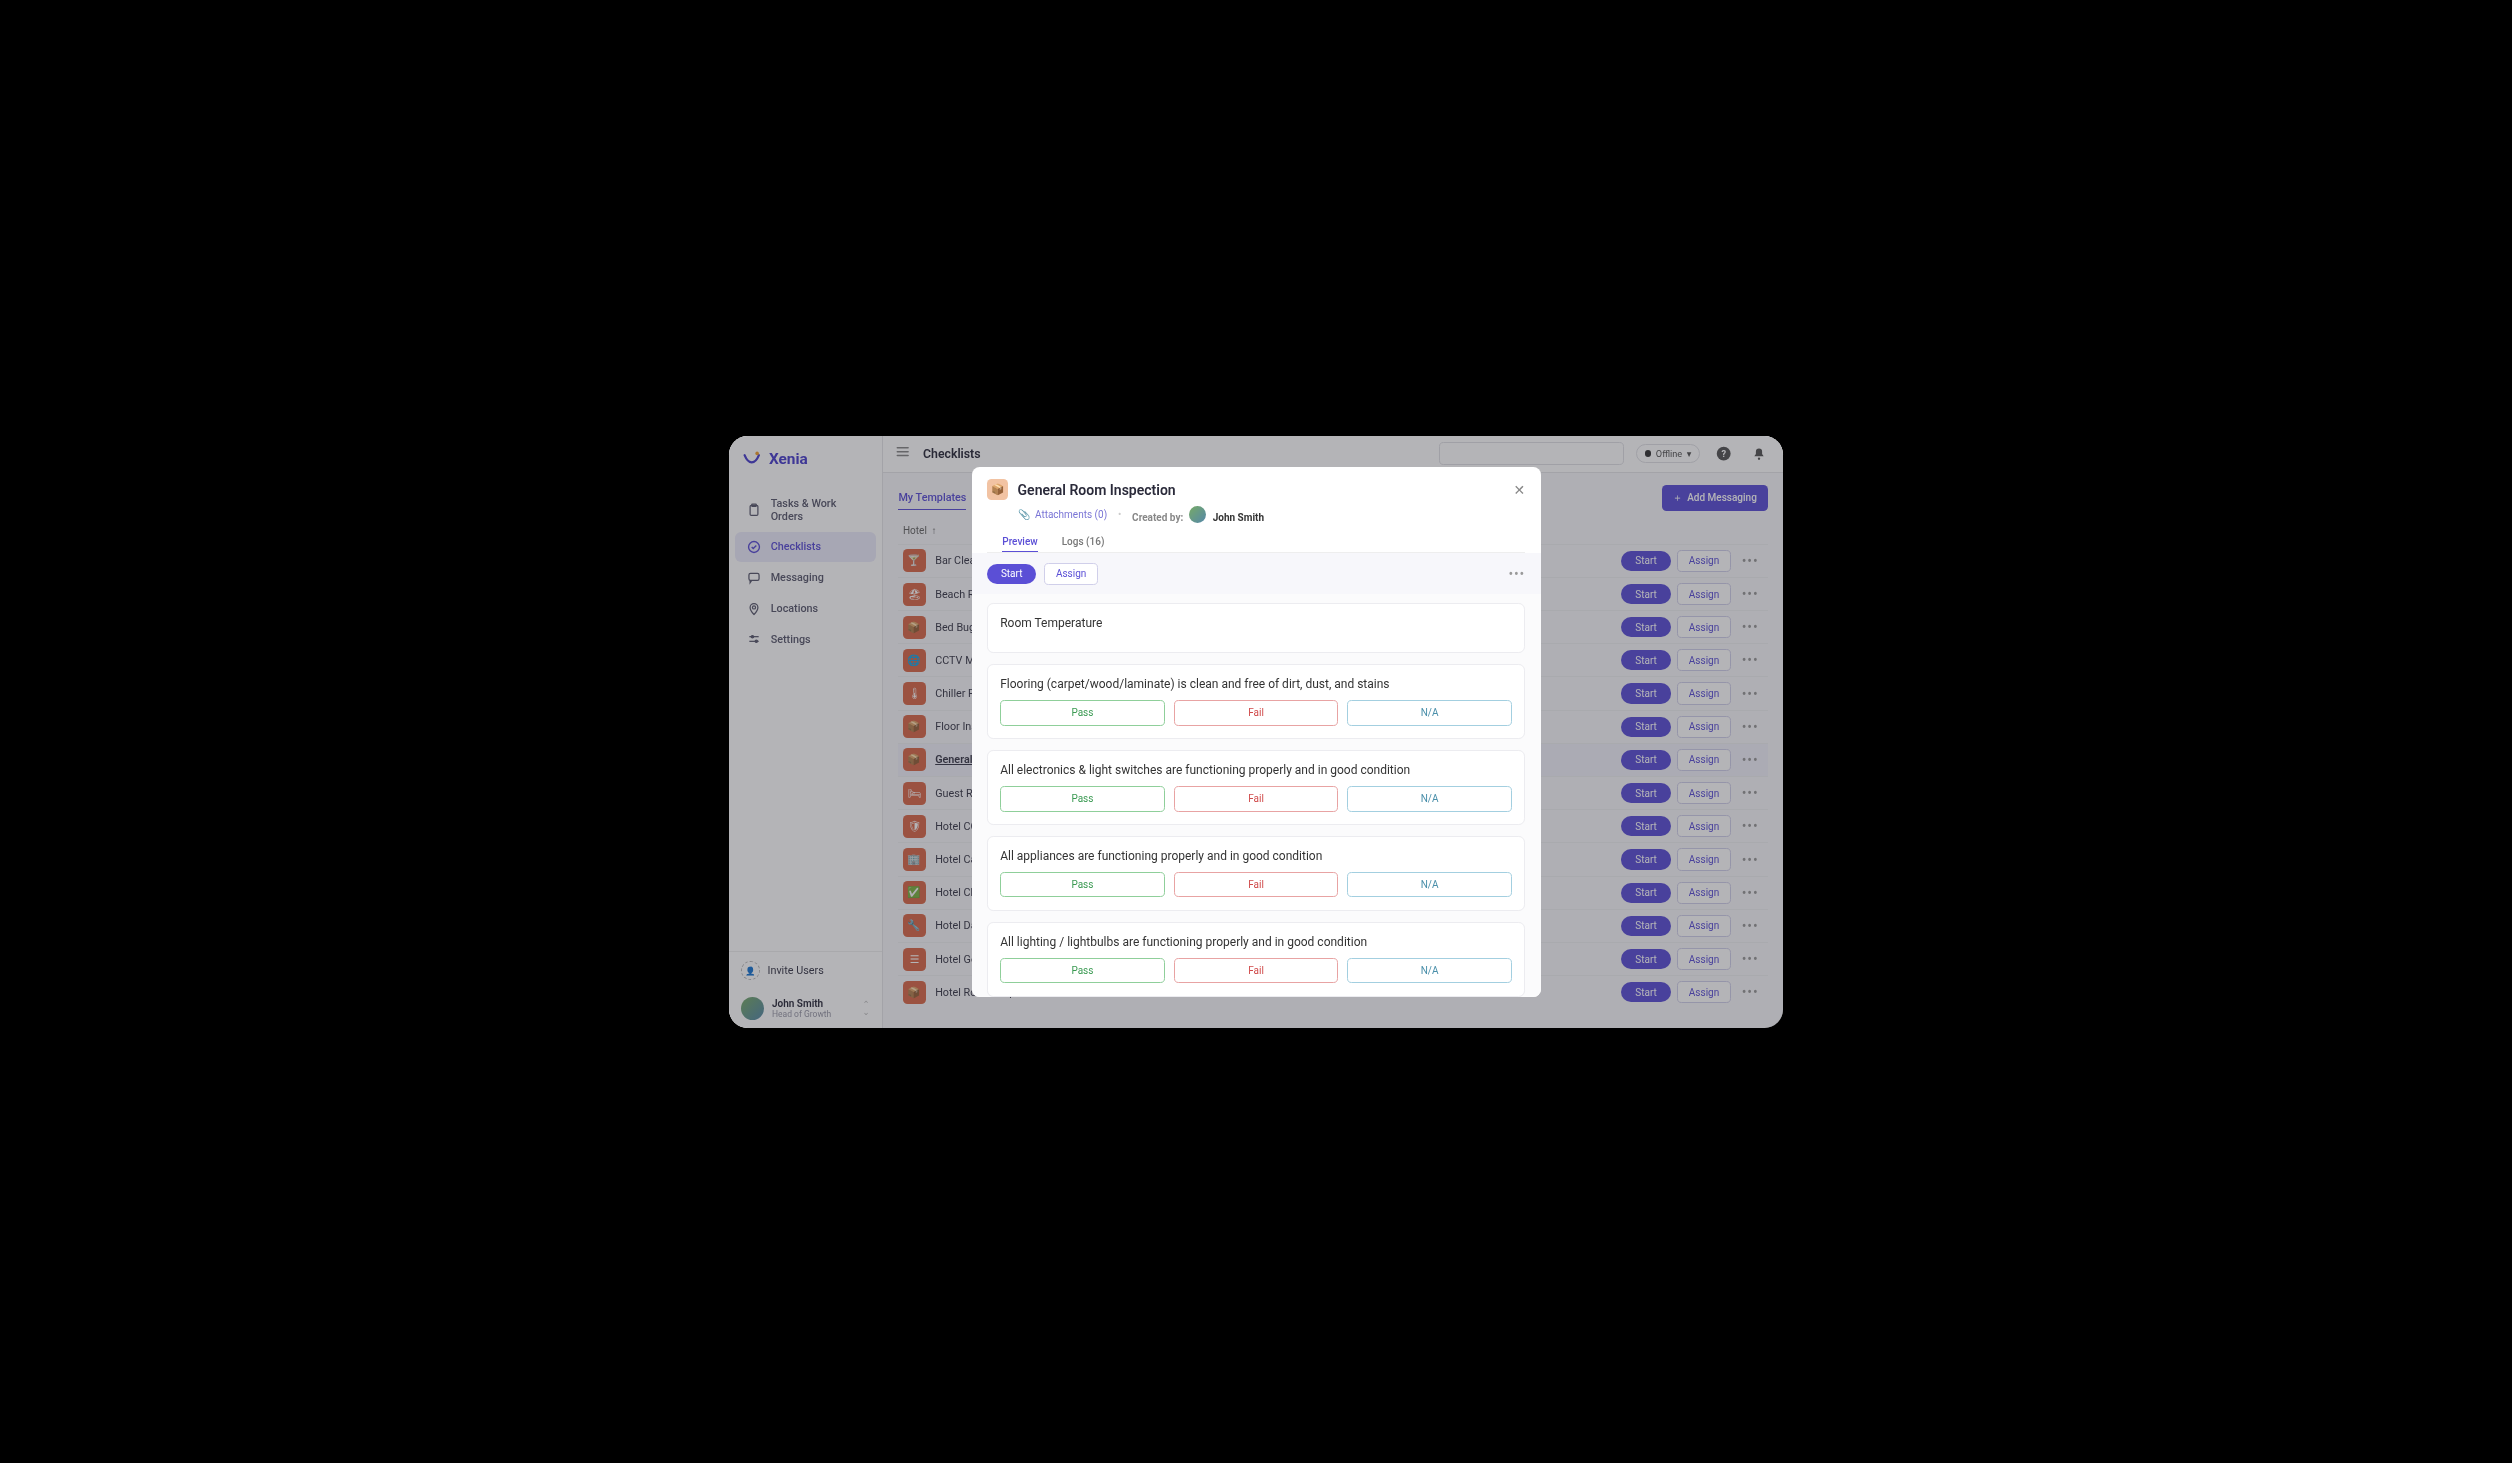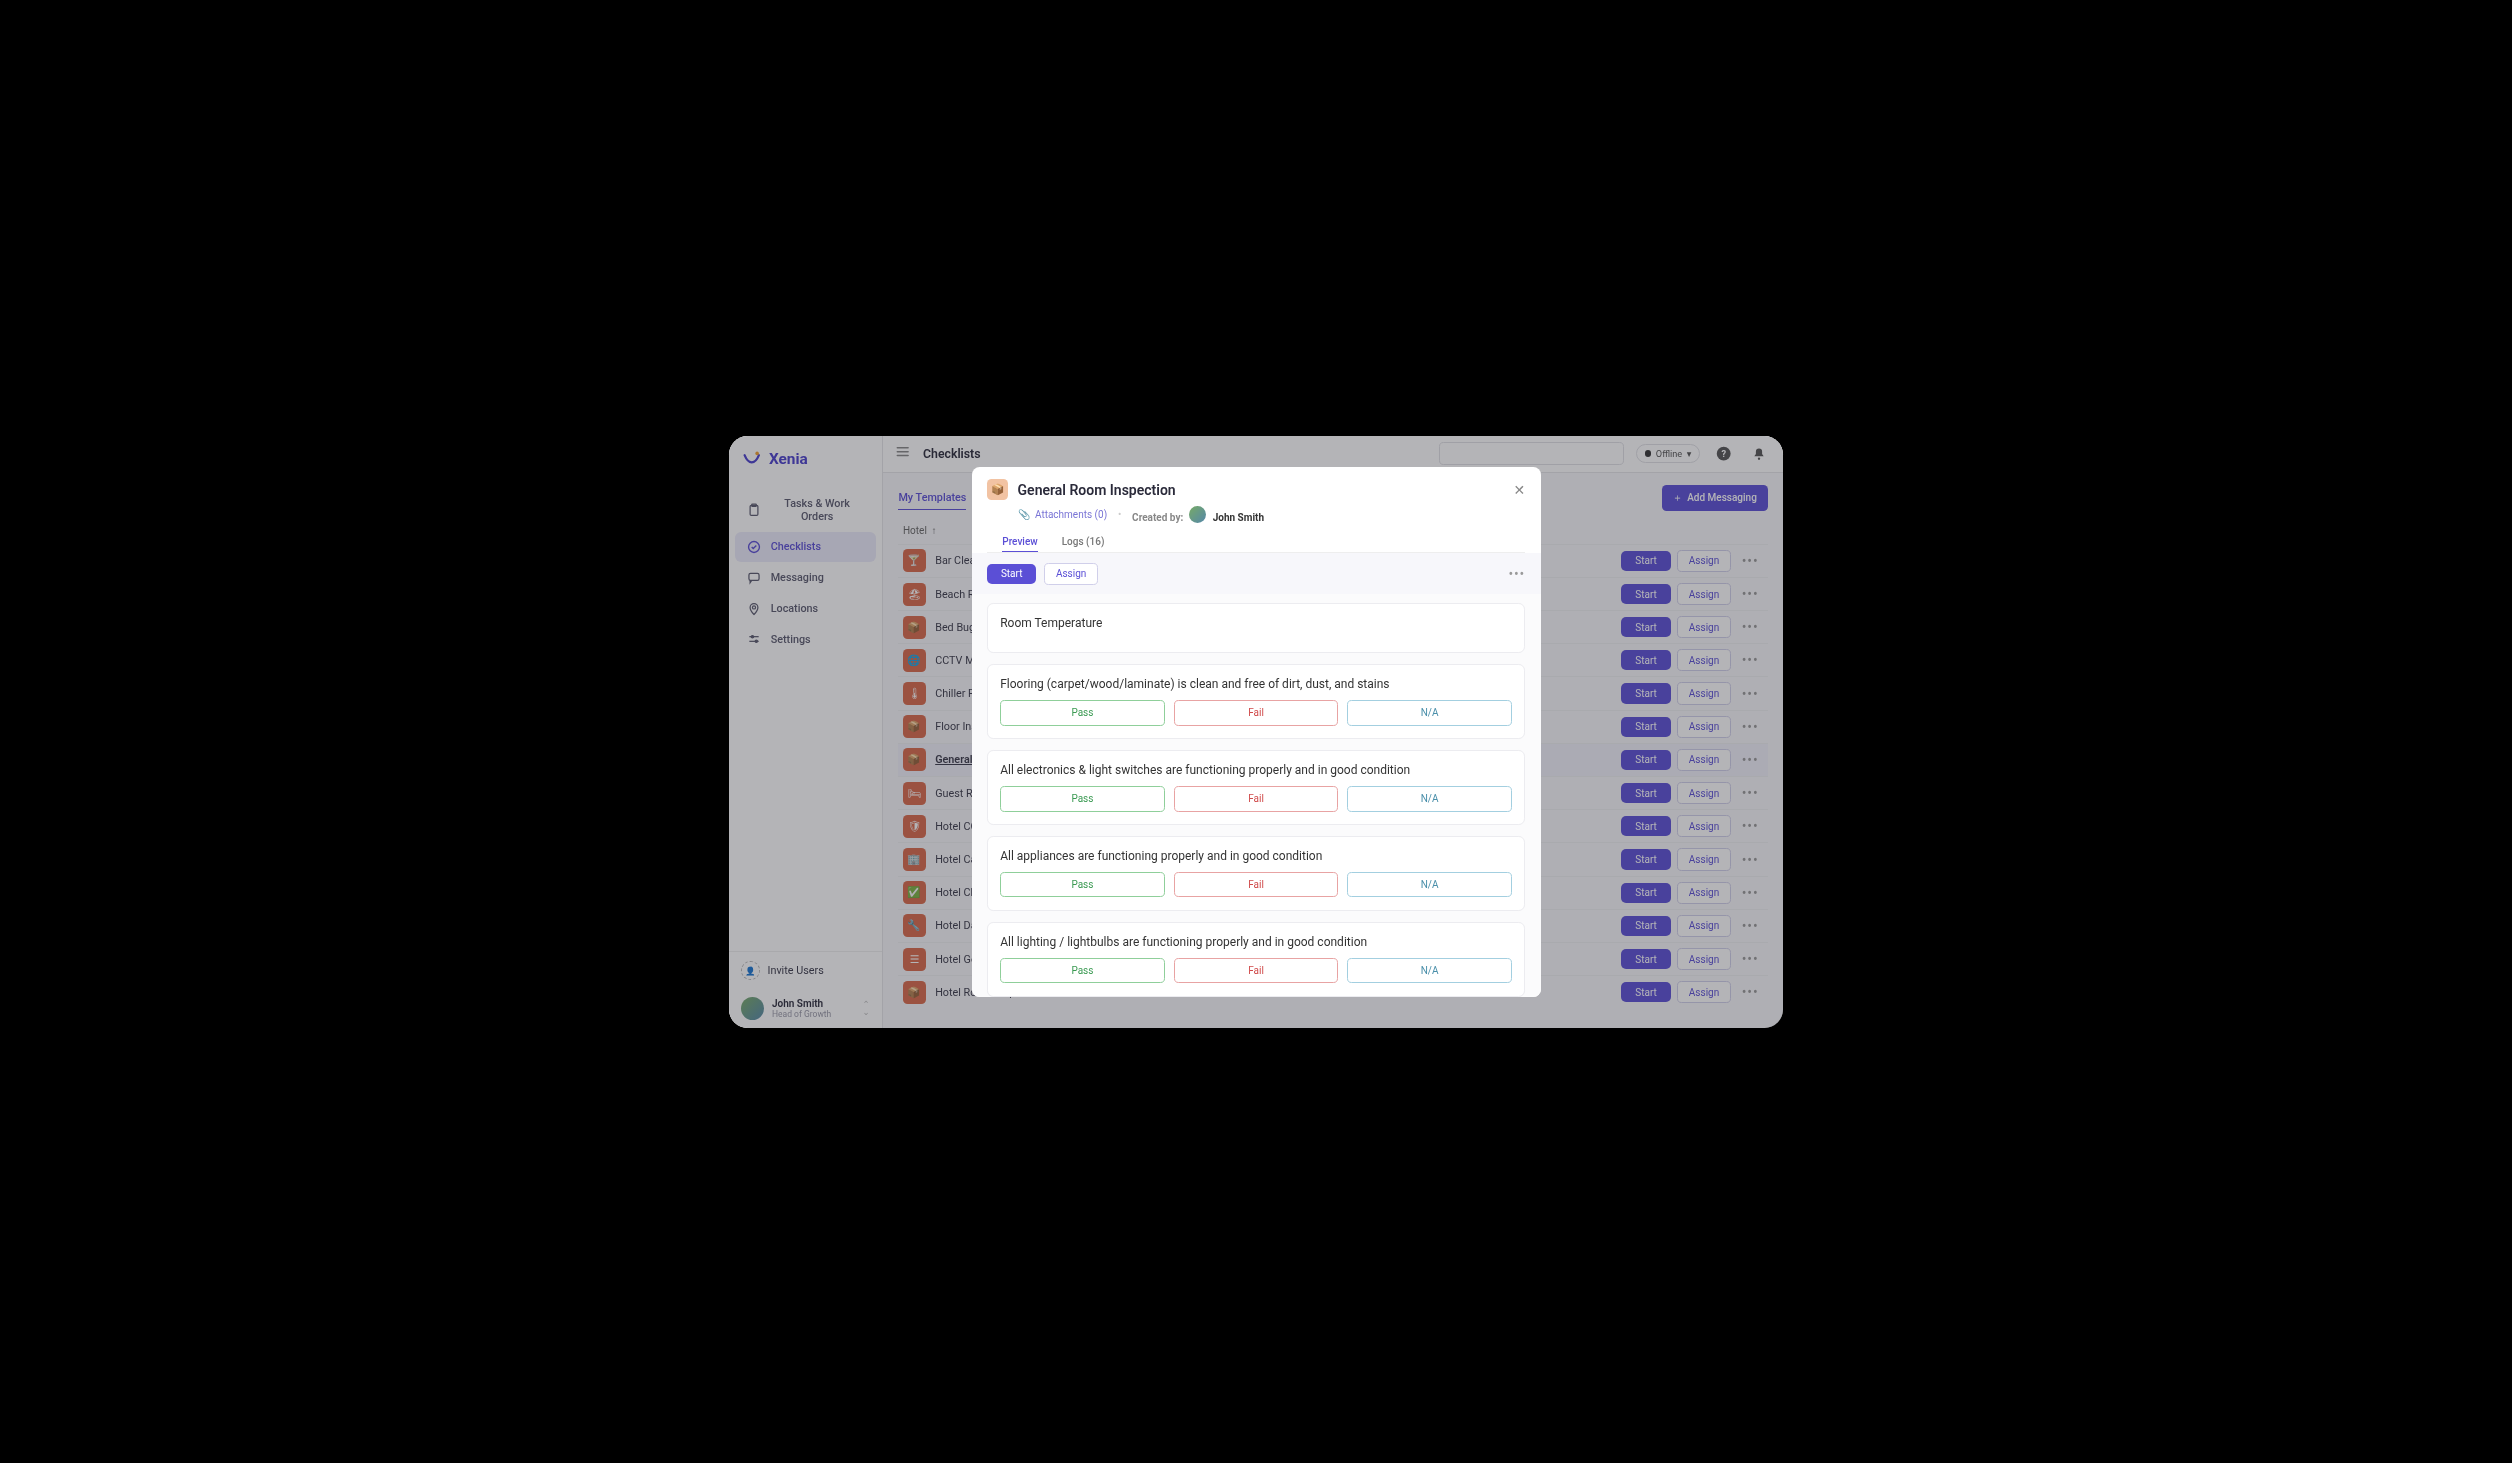--- a/index.html
+++ b/index.html
@@ -2,21 +2,21 @@
 <html style="font-size:12.3px"><head>
 <meta charset="utf-8">
 <style>
 * { box-sizing: border-box; margin: 0; padding: 0; font-family: -apple-system, BlinkMacSystemFont, "Segoe UI", Roboto, sans-serif; }
 body { background: #000; display: flex; align-items: center; justify-content: center; min-height: 100vh; padding: 31px; }
 .app-window { width: 1054px; height: 592px; background: #f8f8fa; border-radius: 18.5px; overflow: hidden; position: relative; display: flex; box-shadow: 0 15.4px 46px rgba(0,0,0,0.5); }
 .sidebar { width: 154px; background: #fff; border-right: 0.8px solid #e5e5e8; display: flex; flex-direction: column; }
 .logo { display: flex; align-items: center; gap: 6.2px; padding: 12.3px; font-weight: 700; font-size: 15.4px; color: #4a3fcc; }
 .logo-icon { width: 21.5px; height: 21.5px; display: flex; align-items: center; justify-content: center; }
 .logo-icon svg { width: 21.5px; height: 21.5px; }
-.nav { flex: 1; padding: 6.2px 0; text-align: center; }
+.nav { flex: 1; padding: 6.2px 0; }
 .nav-item { display: flex; align-items: center; gap: 9.2px; padding: 7.7px 12.3px; color: #5a5a6e; font-size: 10.8px; font-weight: 500; cursor: pointer; margin: 1.5px 6.2px; border-radius: 6.2px; }
 .nav-item.active { background: #ecebfa; color: #5b4fd6; }
 .nav-item .nav-icon { width: 14px; height: 14px; display: flex; align-items: center; justify-content: center; }
 .sidebar-bottom { border-top: 0.8px solid #eee; }
 .invite-row { display: flex; align-items: center; gap: 7.7px; padding: 9.2px 12.3px; font-size: 10.8px; color: #3a3a4a; cursor: pointer; }
 .invite-icon { width: 18.5px; height: 18.5px; border: 0.8px dashed #bbb; border-radius: 50%; display: flex; align-items: center; justify-content: center; font-size: 8.5px; color: #888; }
 .user-row { display: flex; align-items: center; gap: 7.7px; padding: 7.7px 12.3px; cursor: pointer; }
 .avatar { width: 23px; height: 23px; border-radius: 50%; background: linear-gradient(135deg,#7a6,#58a); }
 .user-meta { flex: 1; }
 .user-name { font-size: 10px; font-weight: 600; color: #2a2a3a; }
@@ -38,21 +38,21 @@
 .tab.active { color: #5b4fd6; border-bottom-color: #5b4fd6; }
 .add-btn { background: #5b4fd6; color: #fff; border: none; border-radius: 4.6px; padding: 6.2px 10.8px; font-size: 10px; font-weight: 500; display: flex; align-items: center; gap: 4.6px; cursor: pointer; }
 .col-header { display: flex; align-items: center; gap: 4.6px; padding: 7.7px 4.6px; font-size: 10px; color: #666; }
 .list { flex: 1; overflow-y: auto; }
 .row { display: flex; align-items: center; padding: 4.6px; border-top: 0.8px solid #eef0f2; gap: 9.2px; }
 .row:hover, .row.selected { background: #f2f1fa; }
 .row .row-icon { width: 23px; height: 23px; border-radius: 4.6px; background: #d9694a; display: flex; align-items: center; justify-content: center; color: #fff; font-size: 10.8px; flex: 0 0 auto; }
 .row .row-name { flex: 1; font-size: 10.8px; color: #3a3a4a; white-space: nowrap; overflow: hidden; text-overflow: ellipsis; }
 .row.selected .row-name { text-decoration: underline; font-weight: 600; }
 .row-actions { display: flex; gap: 6.2px; align-items: center; }
-.btn-start { background: #5b4fd6; color: #fff; border: none; border-radius: 5px; padding: 4.6px 14px; font-size: 10px; cursor: pointer; }
+.btn-start { background: #5b4fd6; color: #fff; border: none; border-radius: 10px; padding: 4.6px 14px; font-size: 10px; cursor: pointer; }
 .btn-assign { background: #fff; color: #5b4fd6; border: 0.8px solid #d0cfea; border-radius: 4.6px; padding: 4.6px 10.8px; font-size: 10px; cursor: pointer; }
 .row-more { color: #999; cursor: pointer; padding: 0 4.6px; font-size: 14px; letter-spacing: 0.8px; }
 
 .dim { position: absolute; inset: 0; background: rgba(40,40,50,0.35); display: flex; align-items: flex-start; justify-content: center; padding-top: 31px; }
 .modal { width: 569px; max-height: calc(100% - 31px); background: #fff; border-radius: 7.7px; display: flex; flex-direction: column; overflow: hidden; }
 .modal-head { padding: 12.3px 15.4px 0; }
 .modal-title-row { display: flex; align-items: center; gap: 9.2px; }
 .modal-icon { width: 21.5px; height: 21.5px; border-radius: 4.6px; background: #f2c3a3; display: flex; align-items: center; justify-content: center; color: #d9694a; font-size: 10.8px; }
 .modal-title { font-size: 14px; font-weight: 600; color: #2a2a3a; flex: 1; }
 .close-x { color: #888; cursor: pointer; font-size: 14px; }

